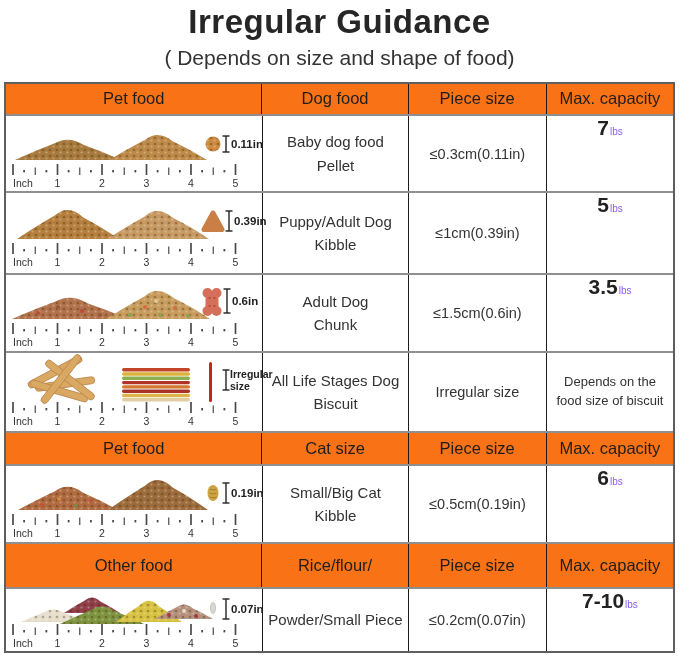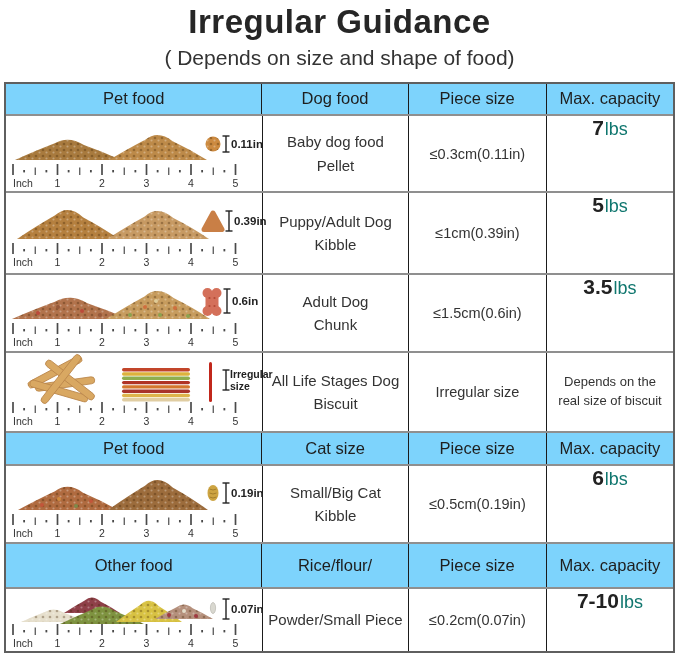--- a/index.html
+++ b/index.html
@@ -8,27 +8,27 @@
   .title { font-size:33px; font-weight:700; text-align:center; margin-top:3px;
     letter-spacing:0.5px; color:#262626; }
   .subtitle { font-size:21px; text-align:center; margin-top:5px; color:#333; }
   .cap-table { margin:12px 4px 0 4px; width:671px; border:2px solid #5f5f5f; background:#fff; }
   .trow { display:flex; border-bottom:2px solid #8f8f8f; }
   .trow:last-child { border-bottom:none;justify-content:flex-end; }
   .cell { border-right:1.5px solid #1b1b1b; display:flex; flex-direction:column;
     align-items:center; justify-content:center; text-align:center; }
   .cell:last-child { border-right:none; }
   .c0 { width:258px; } .c1 { width:147px; } .c2 { width:139px; } .c3 { width:127px; }
-  .hrow { background:#7dd3fc; }
+  .hrow { background:#f97316; }
   .hline { font-size:16.5px; color:#1e1e1e; line-height:1.32; }
   .fline { font-size:15px; line-height:1.55; color:#333; }
   .sline { font-size:14.5px; color:#333; }
   .caprow { flex-direction:row; align-items:baseline; }
   .capnum { font-size:21px; font-weight:700; color:#222; }
-  .capunit { font-size:18px; margin-left:1px; color:#0f766e; }
+  .capunit { font-size:10px; margin-left:1px; color:#8b5cf6; }
   .capline { font-size:13px; line-height:1.45; color:#333; }
   .imgcell svg { overflow:visible; display:block; }
 </style>
 </head>
 <body>
 
 <div class="page">
   <div class="title">Irregular Guidance</div>
   <div class="subtitle">( Depends on size and shape of food)</div>
   <div class="cap-table" id="capacity-table">
@@ -313,21 +313,21 @@
         </div>
         <div class="cell c1 foodcell">
           <div class="fline">All Life Stages Dog</div>
           <div class="fline">Biscuit</div>
         </div>
         <div class="cell c2 sizecell">
           <div class="sline">Irregular size</div>
         </div>
         <div class="cell c3 capcell">
           <div class="capline">Depends on the</div>
-          <div class="capline">real size of biscuit</div>
+          <div class="capline">food size of biscuit</div>
         </div>
       </div>
       <div class="trow hrow" style="height: 33px;">
         <div class="cell hcell c0">
           <div class="hline">Pet food</div>
         </div>
         <div class="cell hcell c1">
           <div class="hline">Cat size</div>
         </div>
         <div class="cell hcell c2">

